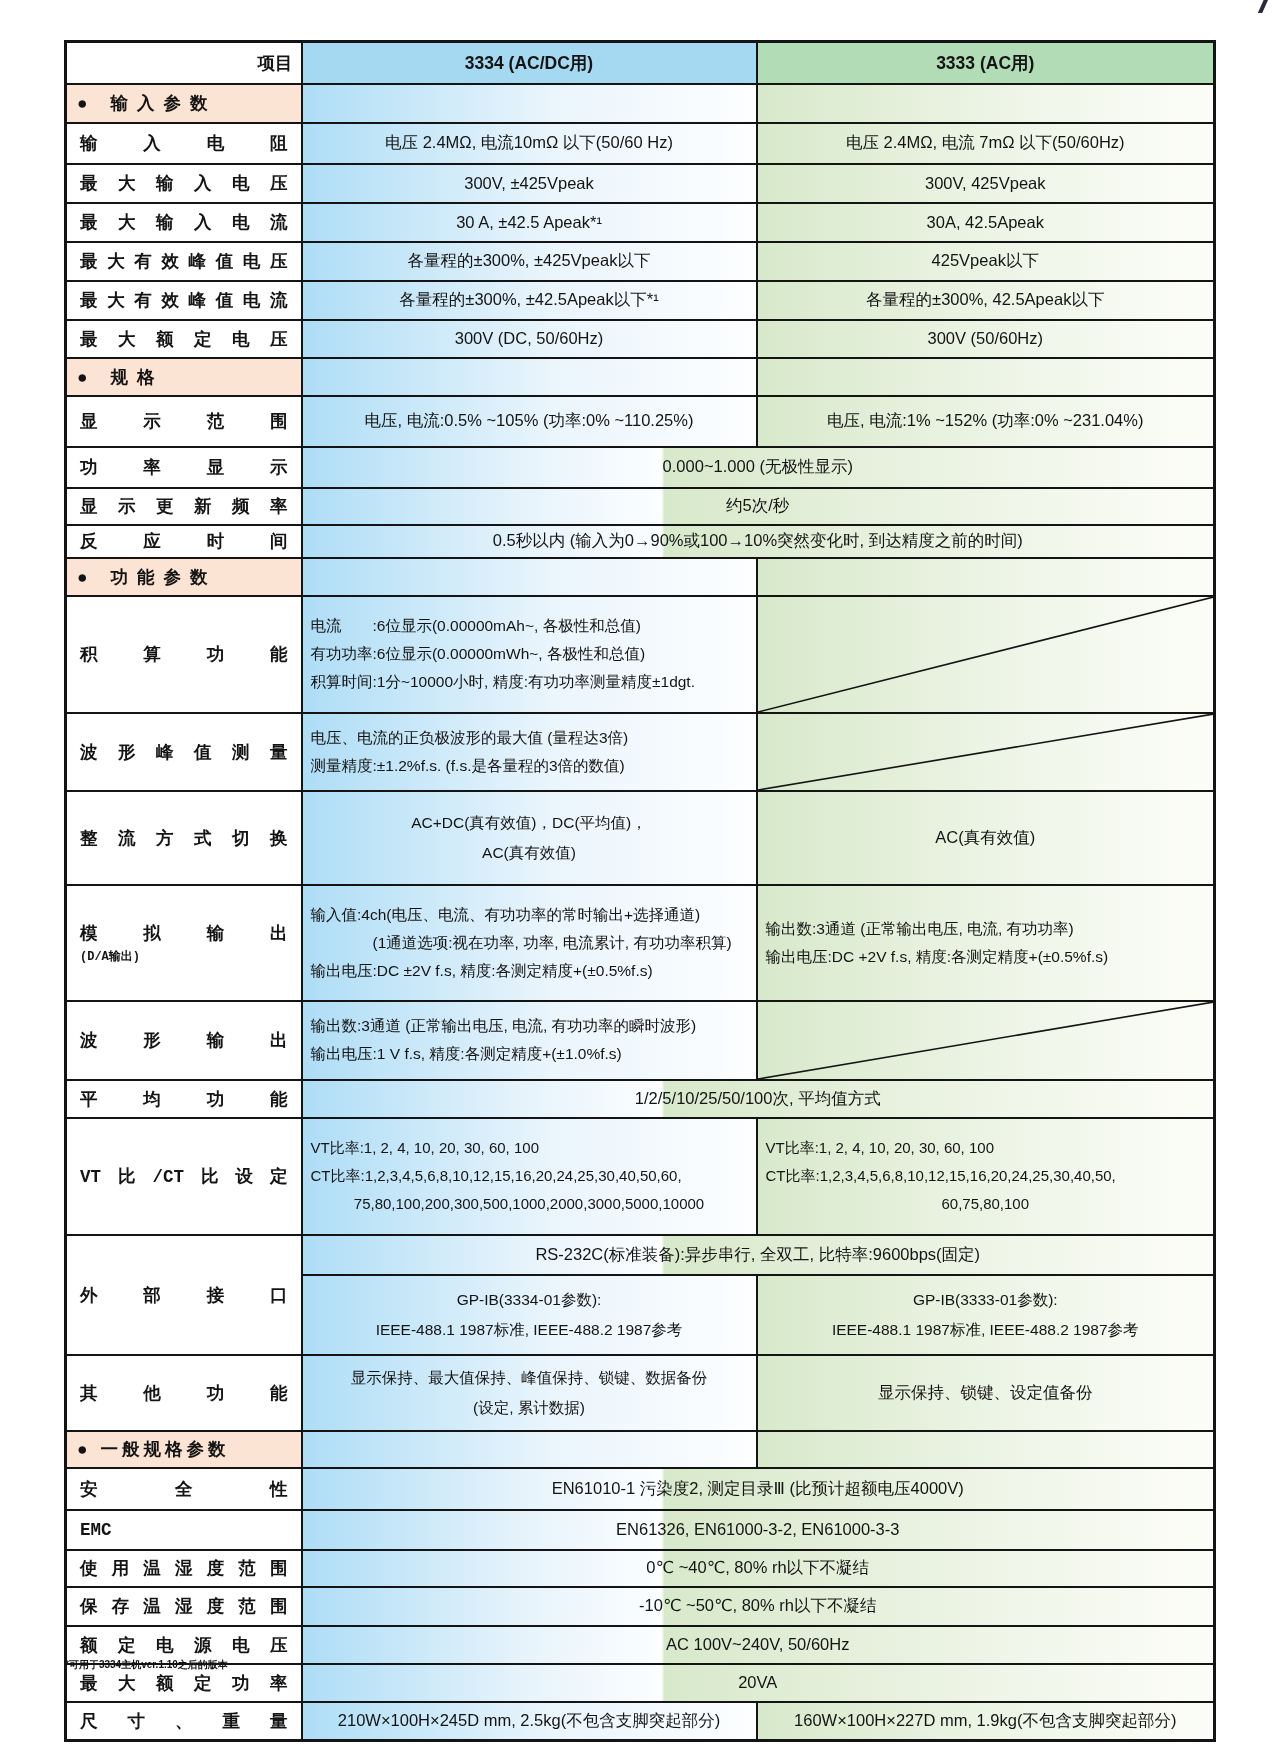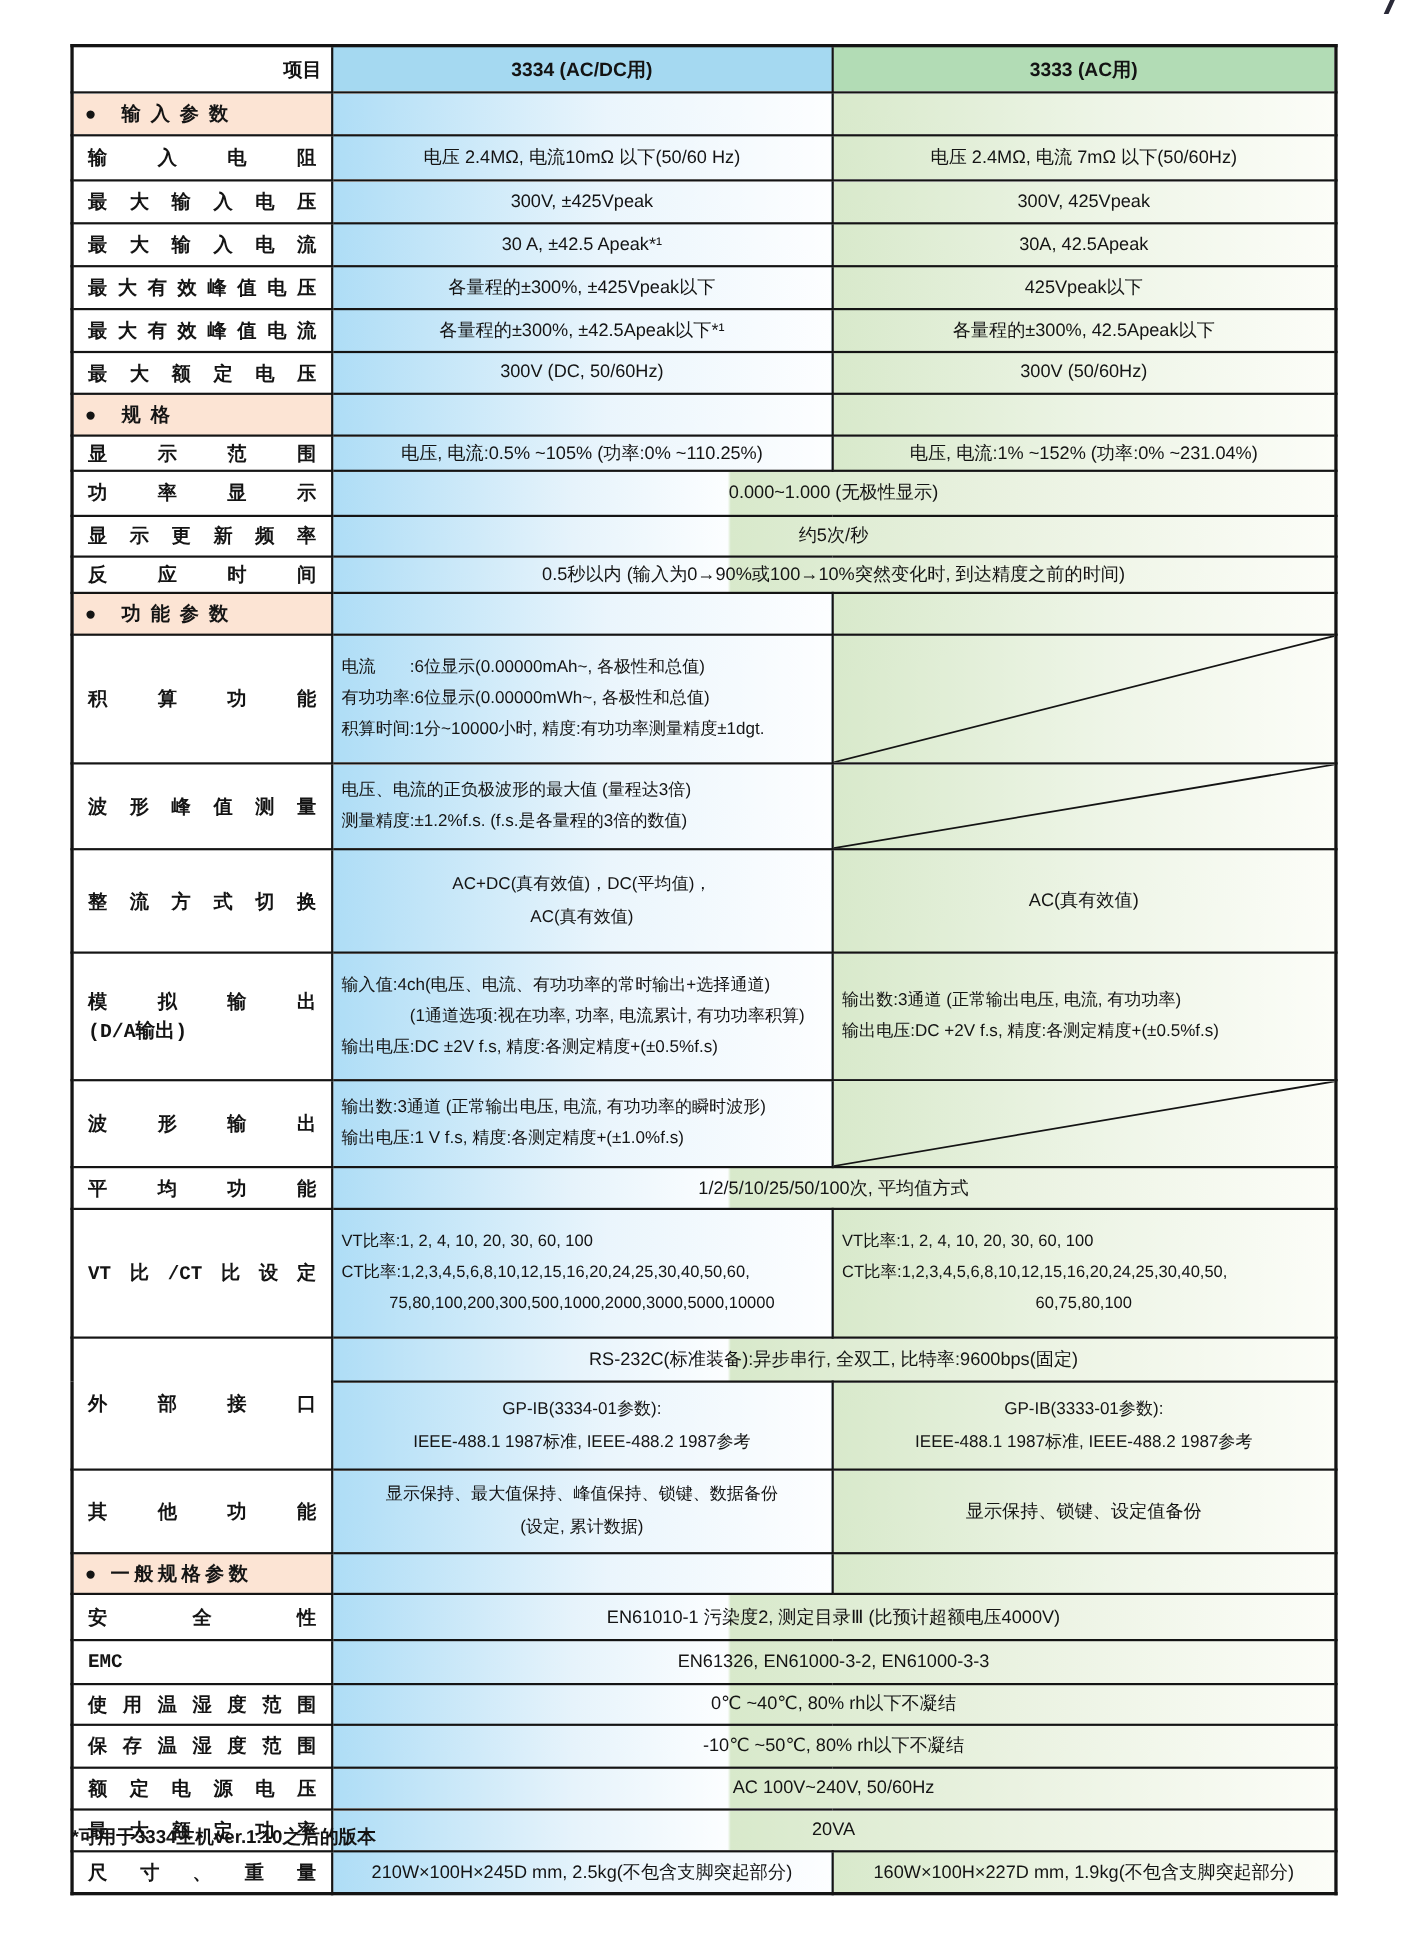--- a/index.html
+++ b/index.html
@@ -22,21 +22,21 @@
     overflow:hidden;
   }
   
   td.hdr{font-weight:bold;font-size:17.5px;}
   td.hdr1{background:#ffffff;text-align:right;}
   td.hdr2{background:#a5d9f1;}
   td.hdr3{background:#b2dcb5;}
   
   td.lbl{font-weight:bold;font-size:17.5px;padding:2px 13px;background:#ffffff;font-family:Liberation Mono, monospace;}
   .jl{text-align:justify;text-align-last:justify;display:block;width:100%;}
-  .sub{display:block;text-align:left;font-size:18px;margin-top:3px;}
+  .sub{display:block;text-align:left;font-size:12px;margin-top:3px;}
   
   td.seclab{
     background:#fce4d4;font-weight:bold;font-size:17.5px;
     text-align:left;padding-left:10px;
   }
   .sec-wide{letter-spacing:9px;}
   .sec-narrow{letter-spacing:4px;}
   
   td.c2{background:linear-gradient(90deg,#aeddf6 0%,#eaf5fc 55%,#fdfeff 100%);}
   td.c3{background:linear-gradient(90deg,#d8e9cb 0%,#eef5e7 55%,#fcfdf8 100%);}
@@ -49,21 +49,21 @@
   td.ctrlines{text-align:center;margin-top:28px;}
   td.ctrlines div{white-space:nowrap;line-height:30px;}
   .ctr{text-align:center;}
   .ind{padding-left:62px;}
   
   td.diagcell{position:relative;padding:0;}
   svg.diag{position:absolute;left:0;top:0;width:100%;height:100%;display:block;}
   
   .footnote{
     position:absolute;left:65px;top:1658px;
-    font-size:17px;font-weight:bold;color:#141414;
+    font-size:10px;font-weight:bold;color:#141414;
   }
   .corner-mark{
     position:absolute;top:-9px;right:5px;
     font-size:24px;font-weight:bold;color:#2a2a38;
     font-family:"DejaVu Sans",sans-serif;
   }
 </style>
 </head>
 <body>
 
@@ -131,21 +131,21 @@
     <td class="c2 val">300V (DC, 50/60Hz)</td>
     <td class="c3 val">300V (50/60Hz)</td>
   </tr>
 
   <tr style="height:38px">
     <td class="seclab sec-wide">● 规格</td>
     <td class="c2"></td>
     <td class="c3"></td>
   </tr>
 
-  <tr style="height:32px">
+  <tr style="height:51px">
     <td class="lbl">
           <span class="jl">显示范围</span>
         </td>
     <td class="c2 val">电压, 电流:0.5% ~105% (功率:0% ~110.25%)</td>
     <td class="c3 val">电压, 电流:1% ~152% (功率:0% ~231.04%)</td>
   </tr>
   <tr style="height:41px">
     <td class="lbl">
           <span class="jl">功率显示</span>
         </td>

